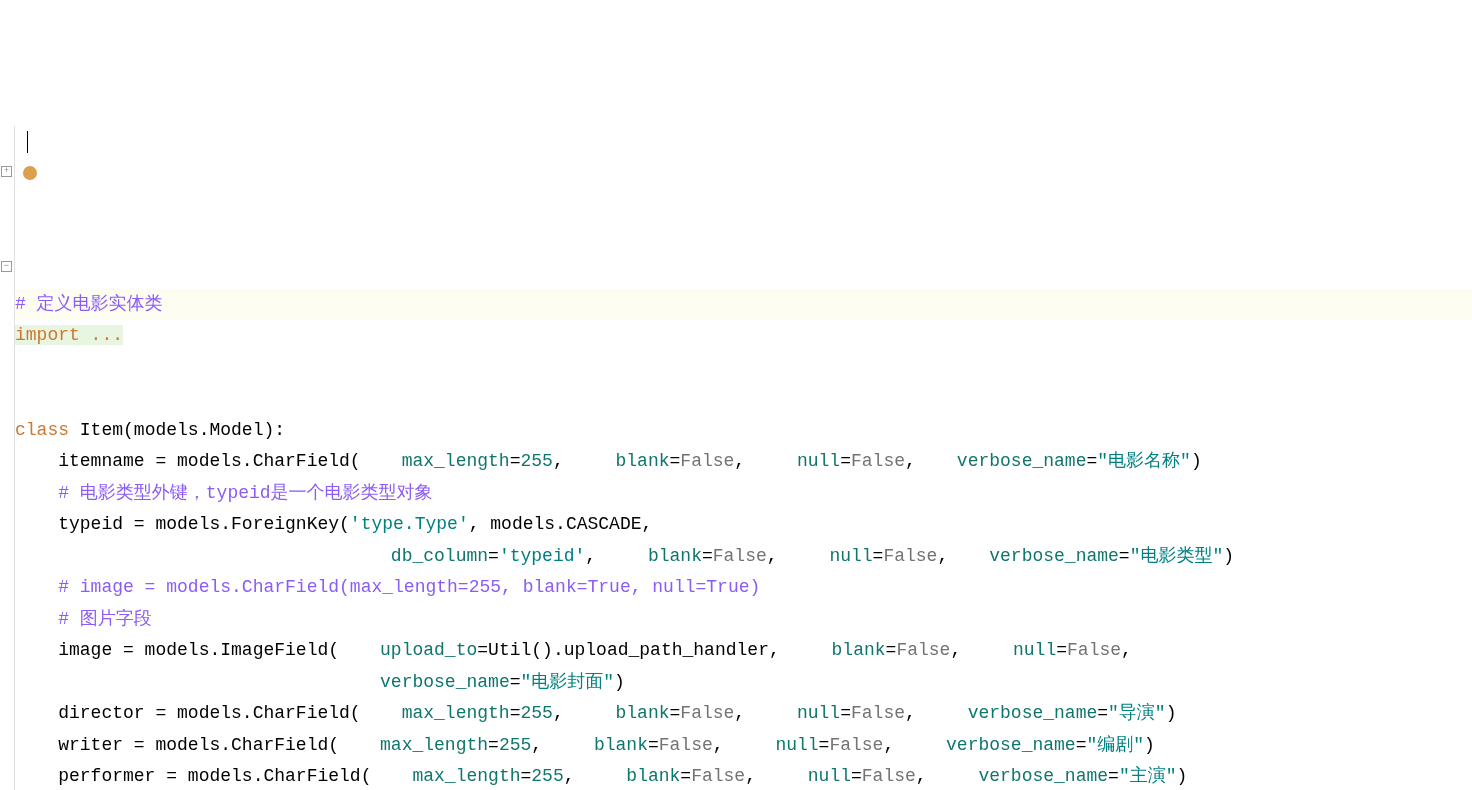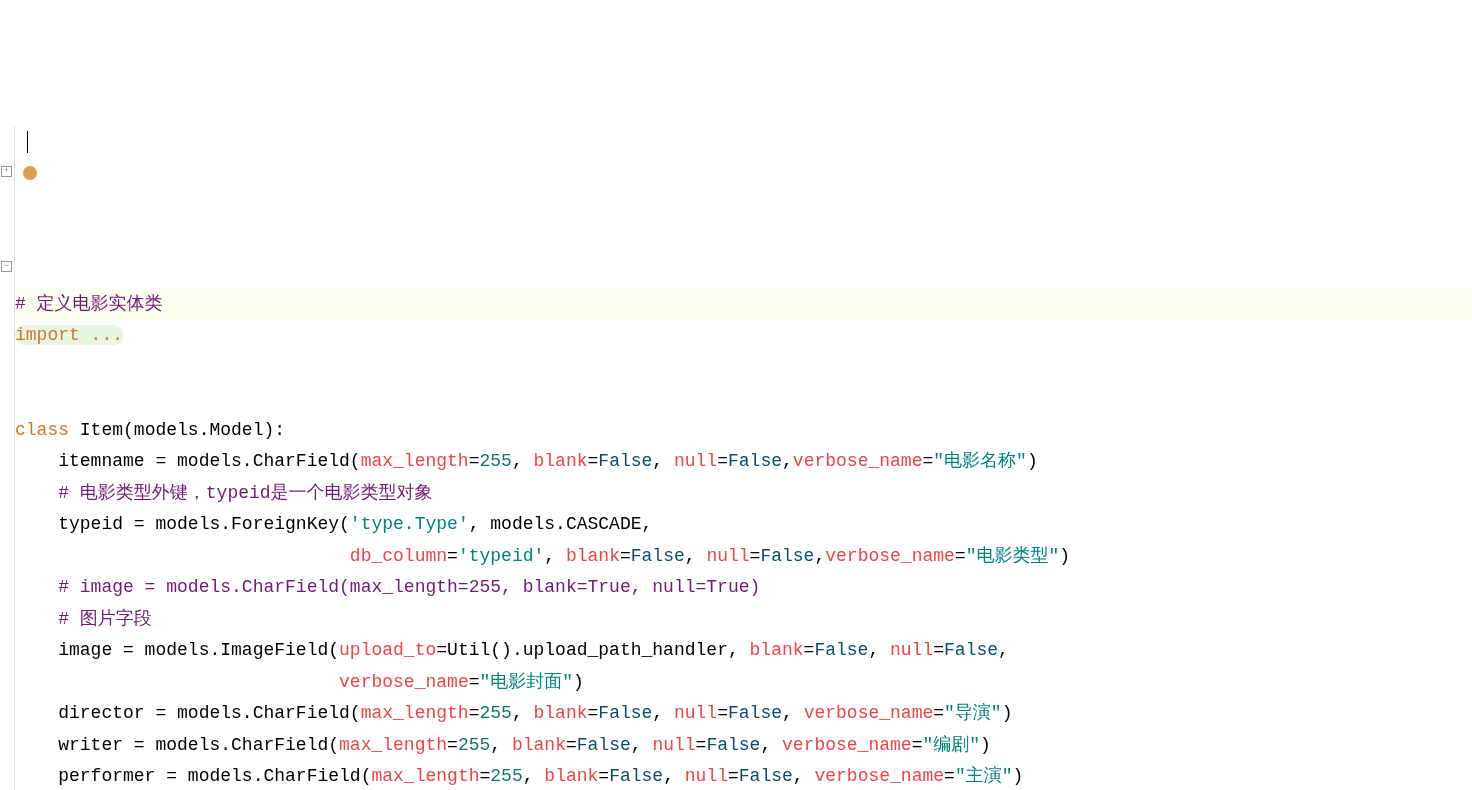--- a/index.html
+++ b/index.html
@@ -43,28 +43,27 @@
     }
     .line {
       min-height: 31.5px;
     }
     .first-line {
       background: #fdfdf2;
     }
     .folded-import {
       background: #e8f5e0;
       display: inline;
-      border-radius: 9px;
     }
-    .comment { color: #701a75; }
+    .comment { color: #8b5cf6; }
     .string { color: #008080; }
     .def-keyword { color: #cc7832; }
-    .param-name { color: #ef4444; }
+    .param-name { color: #0f766e; margin-left: 41px; }
     .number { color: #0f766e; }
-    .false-val { color: #0c4a6e; }
+    .false-val { color: #737373; }
     .cursor {
       position: absolute;
       left: 27px;
       top: 5px;
       width: 1px;
       height: 22px;
       background: #000;
     }
     .breakpoint {
       position: absolute;

